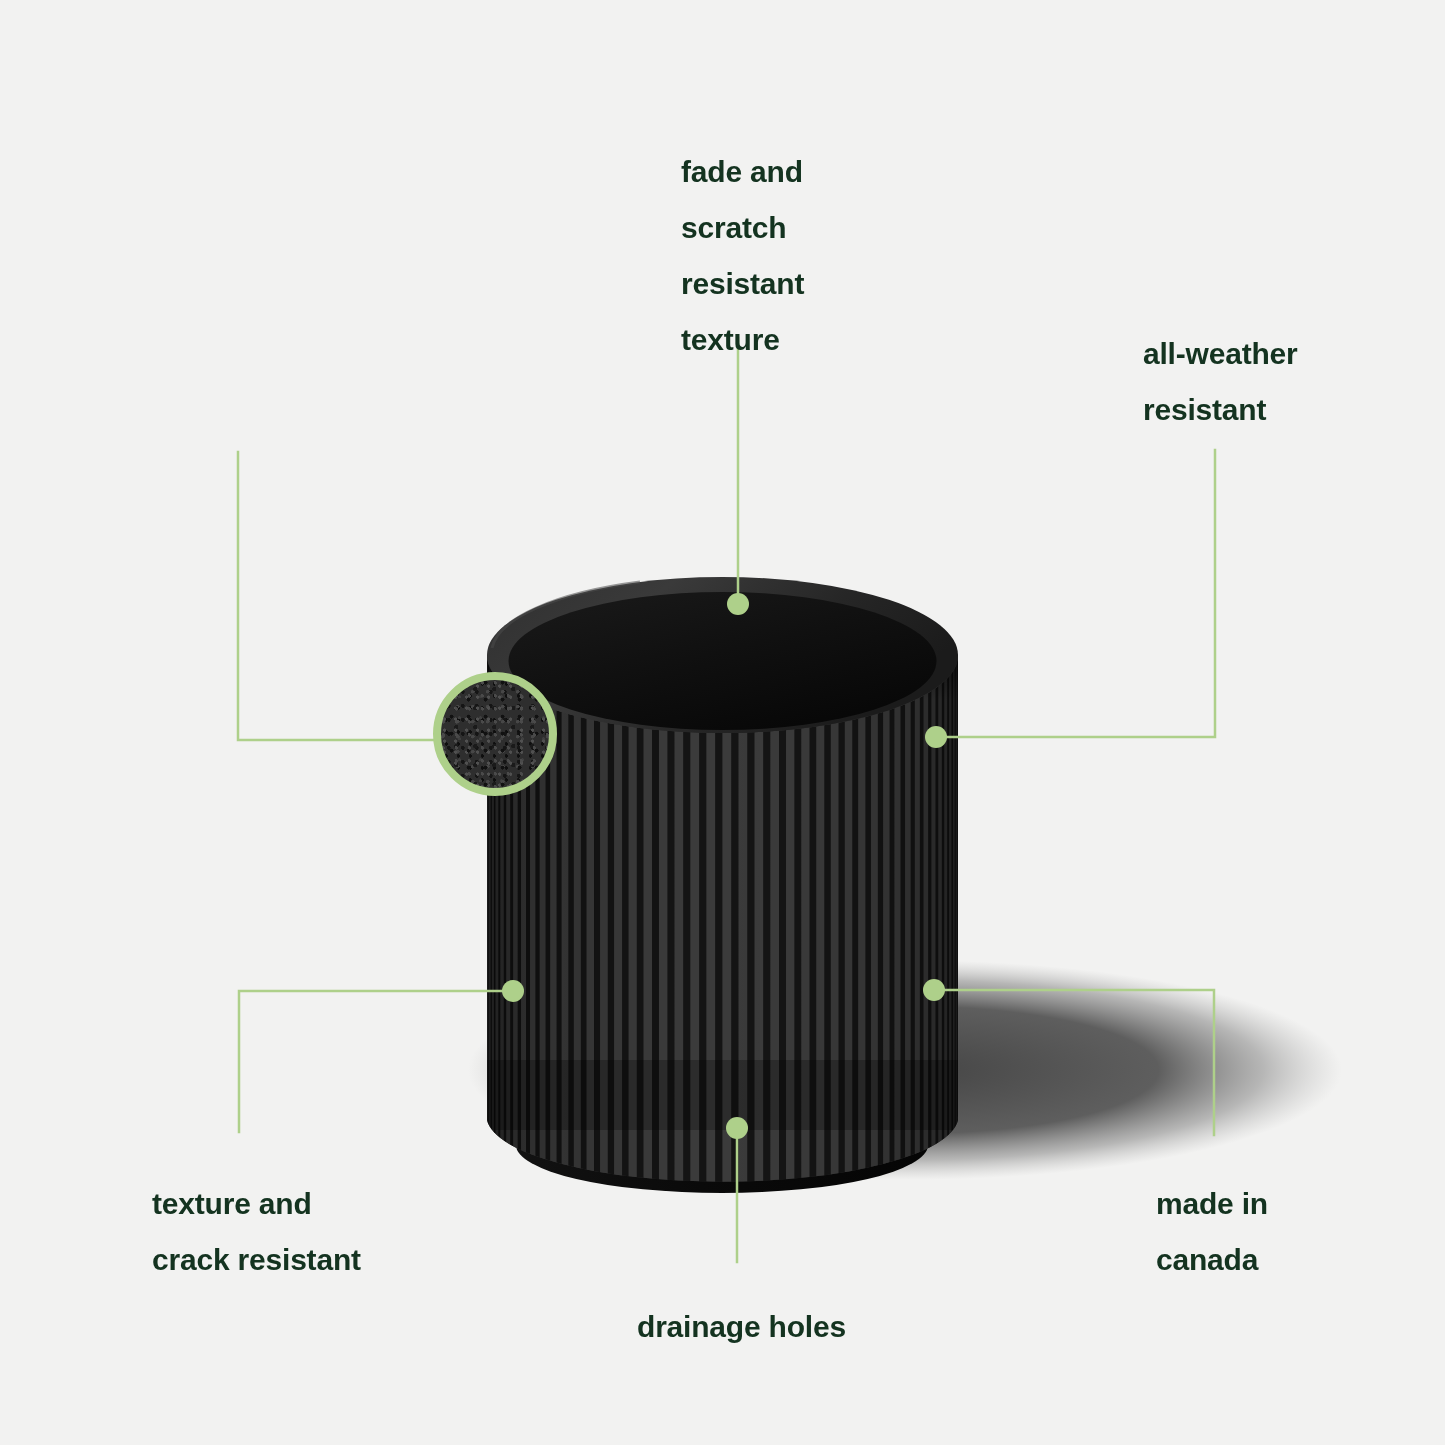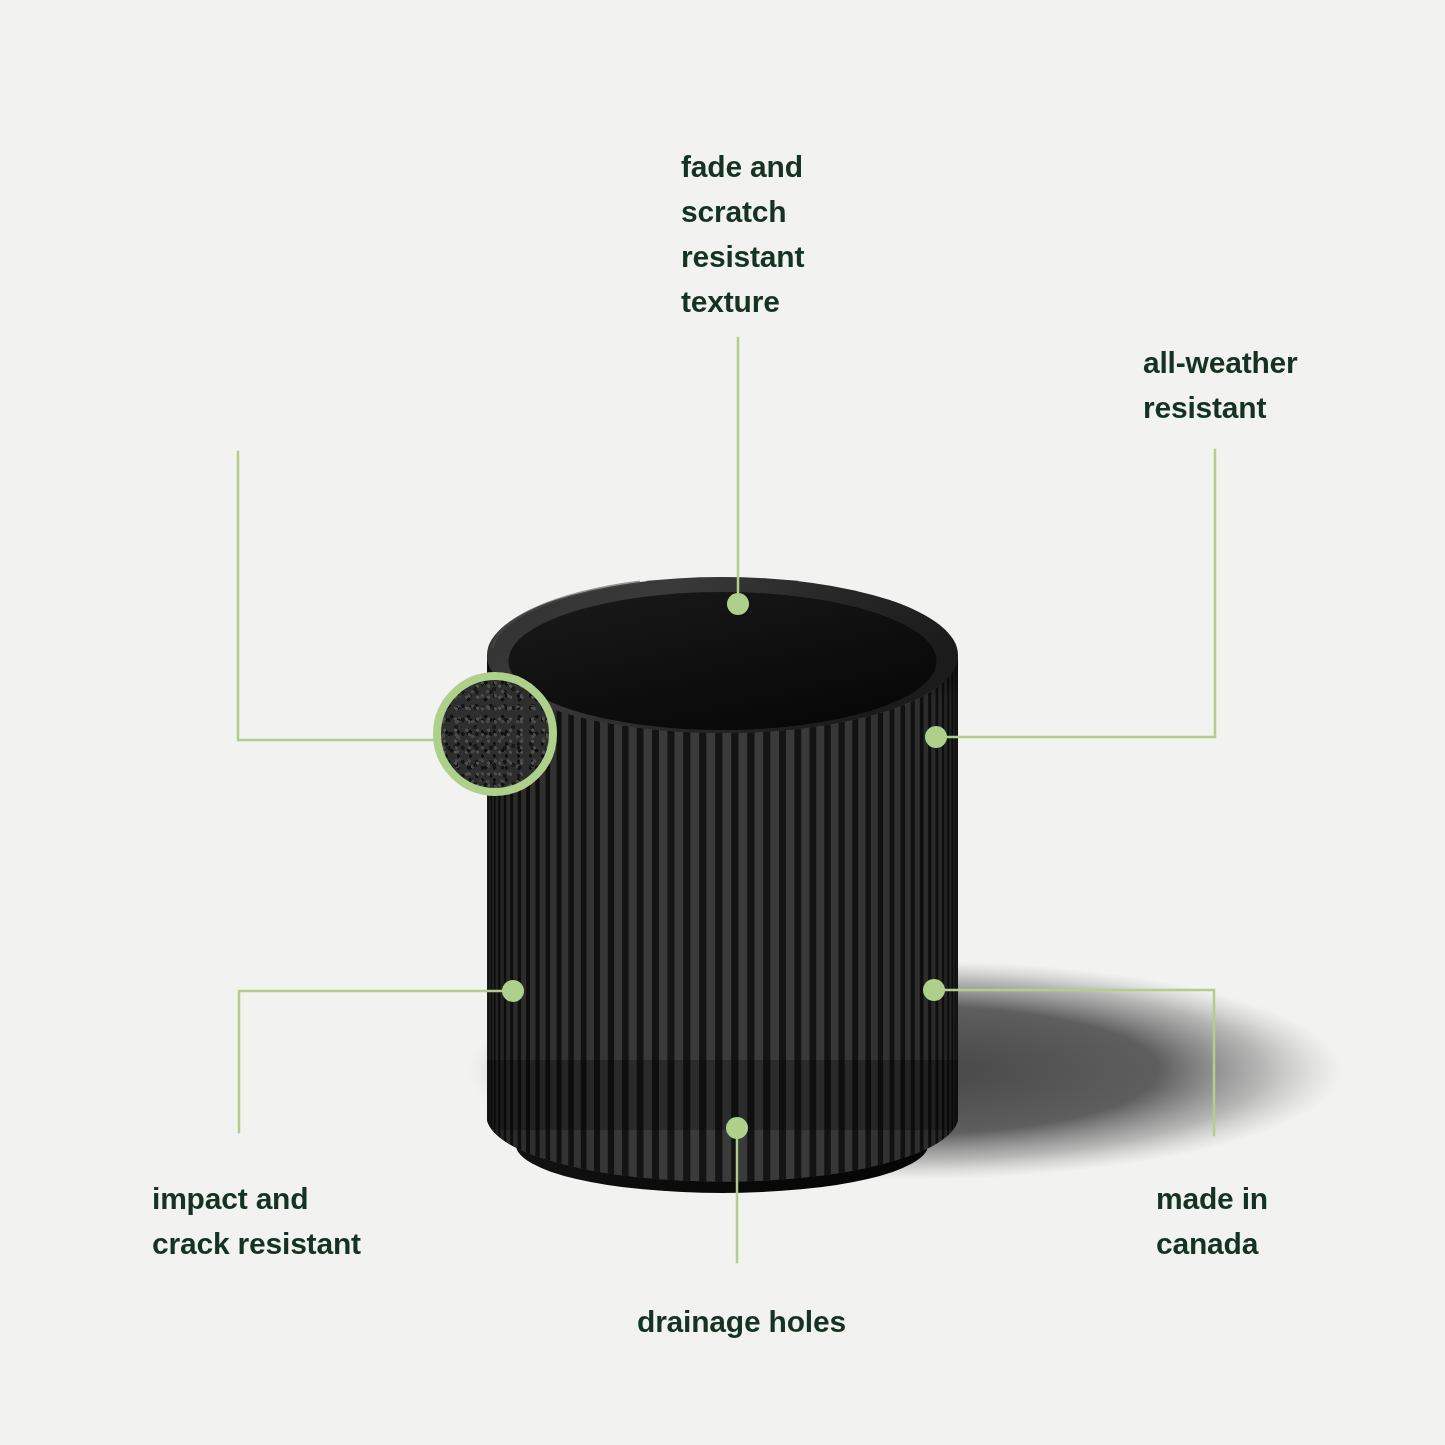--- a/index.html
+++ b/index.html
@@ -18,29 +18,29 @@
     background: #f2f2f1;
     overflow: hidden;
   }
 
   
   .label {
     position: absolute;
     color: #143320;
     font-family: "Liberation Sans", sans-serif;
     font-size: 30px;
-    line-height: 45px;
+    line-height: 56px;
     font-weight: 700;
     letter-spacing: -0.2px;
     white-space: pre-line;
   }
 
   .label-made-from      { left: 152px; top: 251px;  width: 320px; }
   .label-fade-scratch   { left: 681px; top: 144px;  width: 260px; }
-  .label-all-weather    { left: 1143px; top: 340px; width: 290px; }
+  .label-all-weather    { left: 1143px; top: 326px; width: 290px; }
   .label-impact-crack   { left: 152px; top: 1176px; width: 330px; }
   .label-made-in-canada { left: 1156px; top: 1176px; width: 250px; }
   .label-drainage       { left: 637px; top: 1299px; width: 300px; }
 
   
   #connectors {
     position: absolute;
     left: 0; top: 0;
     width: 1445px;
     height: 1445px;
@@ -286,21 +286,21 @@
 
 
   <div class="label label-fade-scratch">fade and
 scratch
 resistant
 texture</div>
 
   <div class="label label-all-weather">all-weather
 resistant</div>
 
-  <div class="label label-impact-crack">impact and
+  <div class="label label-impact-crack">texture and
 crack resistant</div>
 
   <div class="label label-drainage">drainage holes</div>
 
   <div class="label label-made-in-canada">made in
 canada</div>
 
 </div>
 
 </body></html>

